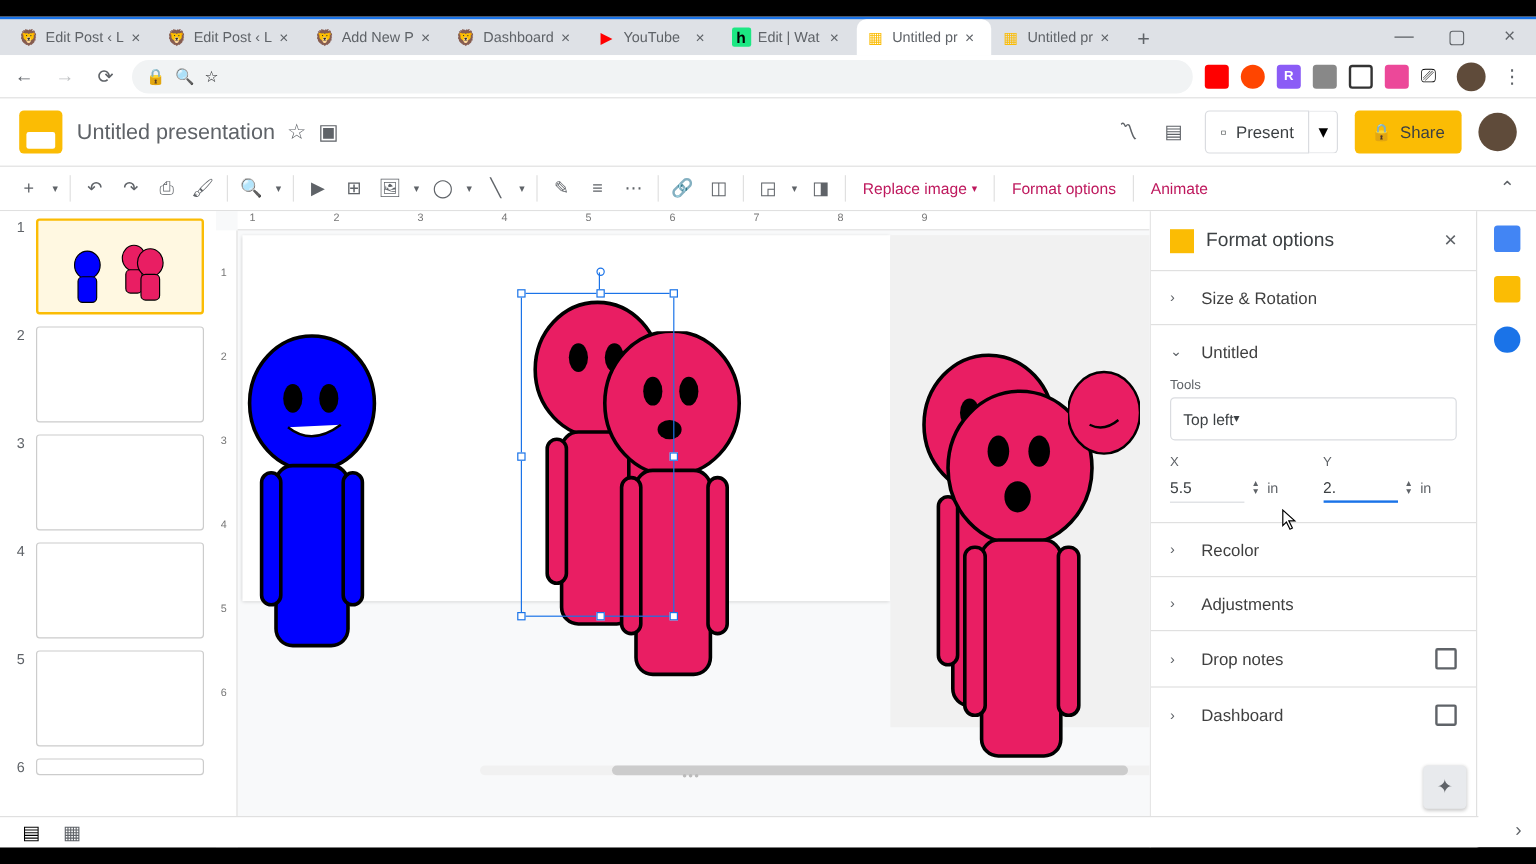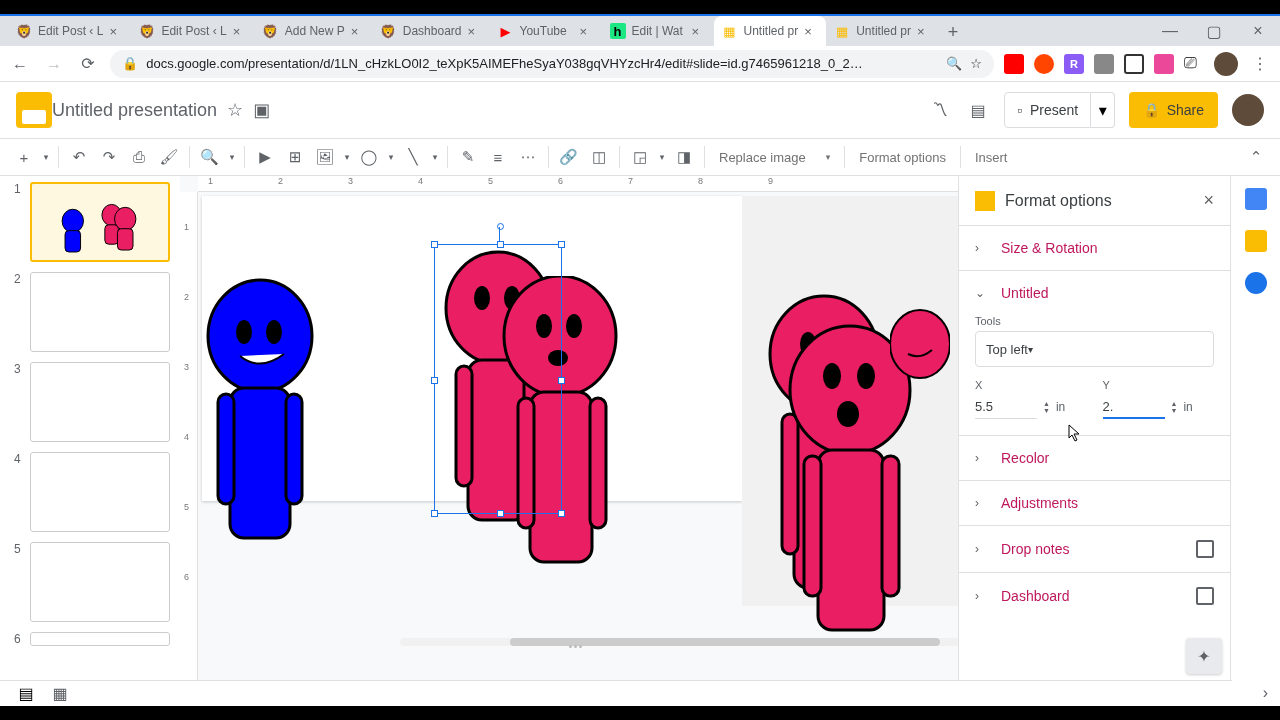--- a/index.html
+++ b/index.html
@@ -19,21 +19,21 @@
 .window-controls div { width: 44px; height: 30px; display: flex; align-items: center; justify-content: center; color: #5f6368; cursor: pointer; }
 
 .addr-bar { height: 36px; background: #fff; display: flex; align-items: center; padding: 0 8px; gap: 10px; border-bottom: 1px solid #e0e0e0; }
 .nav-btn { width: 24px; height: 24px; display: flex; align-items: center; justify-content: center; color: #5f6368; cursor: pointer; }
 .url-box { flex: 1; height: 28px; background: #f1f3f4; border-radius: 14px; display: flex; align-items: center; padding: 0 12px; font-size: 13px; color: #202124; gap: 8px; }
 .ext-icons { display: flex; gap: 10px; align-items: center; }
 .ext-icon { width: 20px; height: 20px; border-radius: 3px; cursor: pointer; }
 .avatar { width: 24px; height: 24px; border-radius: 50%; background: #5f4b3a; cursor: pointer; }
 
 
-.app-header { height: 56px; display: flex; align-items: center; padding: 0 16px; }
+.app-header { height: 56px; display: flex; align-items: center; padding: 0 16px; gap: 12px; }
 .app-logo { width: 36px; height: 36px; background: #fbbc04; border-radius: 4px; position: relative; }
 .app-logo::after { content: ""; position: absolute; left: 6px; top: 18px; width: 24px; height: 14px; background: #fff; border-radius: 2px; }
 .title-area { flex: 1; }
 .doc-title { font-size: 18px; color: #5f6368; display: flex; align-items: center; gap: 10px; }
 .doc-star { color: #5f6368; cursor: pointer; }
 .doc-folder { color: #5f6368; cursor: pointer; }
 .menu-bar { display: flex; gap: 2px; font-size: 13.5px; color: #5f6368; margin-top: 2px; }
 .menu-item { padding: 2px 7px; cursor: pointer; border-radius: 3px; }
 .saving { text-decoration: underline; color: #5f6368; margin-left: 6px; cursor: pointer; }
 .header-actions { display: flex; align-items: center; gap: 14px; }
@@ -41,21 +41,21 @@
 .present-btn { height: 36px; border: 1px solid #dadce0; border-radius: 4px 0 0 4px; display: flex; align-items: center; padding: 0 12px; gap: 8px; cursor: pointer; font-size: 14px; color: #3c4043; }
 .present-dd { height: 36px; width: 24px; border: 1px solid #dadce0; border-left: none; border-radius: 0 4px 4px 0; display: flex; align-items: center; justify-content: center; cursor: pointer; }
 .share-btn { height: 36px; background: #fbbc04; border-radius: 4px; display: flex; align-items: center; padding: 0 14px; gap: 6px; cursor: pointer; font-size: 14px; font-weight: 500; color: #3c4043; }
 .user-avatar { width: 32px; height: 32px; border-radius: 50%; background: #5f4b3a; cursor: pointer; }
 
 
 .toolbar { height: 38px; border-top: 1px solid #e0e0e0; border-bottom: 1px solid #e0e0e0; display: flex; align-items: center; padding: 0 10px; gap: 2px; }
 .tool { width: 28px; height: 28px; display: flex; align-items: center; justify-content: center; color: #5f6368; cursor: pointer; border-radius: 2px; font-size: 15px; }
 .tool-sep { width: 1px; height: 22px; background: #e0e0e0; margin: 0 4px; }
 .tool-dd { width: 12px; display: flex; align-items: center; justify-content: center; font-size: 9px; color: #5f6368; cursor: pointer; }
-.tool-text { font-size: 13px; color: #737373; padding: 0 8px; cursor: pointer; display: flex; align-items: center; gap: 20px; }
+.tool-text { font-size: 13px; color: #be185d; padding: 0 8px; cursor: pointer; display: flex; align-items: center; gap: 4px; }
 .tool-collapse { margin-left: auto; }
 
 
 .main { display: flex; height: calc(100% - 56px - 38px - 68px); }
 .side-panel-right { width: 50px; border-left: 1px solid #e0e0e0; display: flex; flex-direction: column; align-items: center; padding-top: 12px; gap: 20px; }
 .side-ic { width: 22px; height: 22px; border-radius: 3px; cursor: pointer; }
 
 
 .slides-panel { width: 180px; background: #fff; padding: 6px 6px 6px 14px; overflow-y: auto; }
 .slide-row { display: flex; gap: 6px; margin-bottom: 10px; }
@@ -80,21 +80,21 @@
 
 
 .format-sidebar { width: 272px; border-left: 1px solid #e0e0e0; background: #fff; display: flex; flex-direction: column; }
 .fs-header { display: flex; align-items: center; padding: 14px 16px; gap: 10px; }
 .fs-header-icon { width: 20px; height: 20px; background: #fbbc04; }
 .fs-title { font-size: 16px; color: #3c4043; flex: 1; }
 .fs-close { cursor: pointer; color: #5f6368; font-size: 18px; }
 .fs-section { border-top: 1px solid #e0e0e0; }
 .fs-row { display: flex; align-items: center; padding: 14px 16px; cursor: pointer; gap: 12px; }
 .fs-chev { color: #5f6368; font-size: 12px; width: 14px; }
-.fs-label { font-size: 14px; color: #be185d; flex: 1; }
+.fs-label { font-size: 14px; color: #404040; flex: 1; }
 .fs-check { width: 18px; height: 18px; border: 2px solid #5f6368; border-radius: 2px; }
 .fs-body { padding: 0 16px 16px 16px; }
 .fs-field-label { font-size: 11px; color: #5f6368; margin-bottom: 4px; }
 .fs-select { width: 100%; height: 36px; border: 1px solid #dadce0; border-radius: 4px; display: flex; align-items: center; padding: 0 10px; font-size: 13px; color: #3c4043; cursor: pointer; }
 .fs-inputs { display: flex; gap: 16px; margin-top: 12px; }
 .fs-input-group { flex: 1; }
 .fs-input-wrap { display: flex; align-items: center; gap: 6px; }
 .fs-input { width: 62px; height: 24px; border: none; border-bottom: 1px solid #dadce0; font-size: 13px; color: #3c4043; padding: 2px 0; }
 .fs-input.focused { border-bottom: 2px solid #1a73e8; }
 .fs-spinner { display: flex; flex-direction: column; font-size: 7px; color: #5f6368; line-height: 7px; cursor: pointer; }
@@ -170,21 +170,20 @@
     <div>×</div>
   </div>
 </div>
 
 <div class="addr-bar">
   <div class="nav-btn">←</div>
   <div class="nav-btn" style="opacity:0.4">→</div>
   <div class="nav-btn">⟳</div>
   <div class="url-box">
     <span>🔒</span>
-    <span style="flex:1;overflow:hidden">docs.google.com/presentation/d/1LN_cHzkLO0I2_teXpK5AIMEFheSyaY038gqVHYzcHr4/edit#slide=id.g7465961218_0_2…</span>
     <span>🔍</span>
     <span>☆</span>
   </div>
   <div class="ext-icons">
     <div class="ext-icon" style="background:#f00"></div>
     <div class="ext-icon" style="background:#ff4500;border-radius:50%"></div>
     <div class="ext-icon" style="background:#8b5cf6;display:flex;align-items:center;justify-content:center;color:#fff;font-size:11px;font-weight:bold">R</div>
     <div class="ext-icon" style="background:#888"></div>
     <div class="ext-icon" style="border:2px solid #333"></div>
     <div class="ext-icon" style="background:#ec4899"></div>
@@ -253,21 +252,21 @@
       <div class="tool-dd">▾</div>
   <div class="tool">◨</div>
   <div class="tool-sep"></div>
   <div class="tool-text">
         <span>Replace image</span>
         <span style="font-size:9px">▾</span>
       </div>
   <div class="tool-sep"></div>
   <div class="tool-text">Format options</div>
   <div class="tool-sep"></div>
-  <div class="tool-text">Insert</div>
+  <div class="tool-text">Animate</div>
   <div class="tool tool-collapse">⌃</div>
 </div>
 
 <div class="main">
 
   <div class="slides-panel">
     <div class="slide-row">
           <div class="slide-num">1</div>
           <div class="slide-thumb active">
       <svg viewBox="0 0 140 80">

